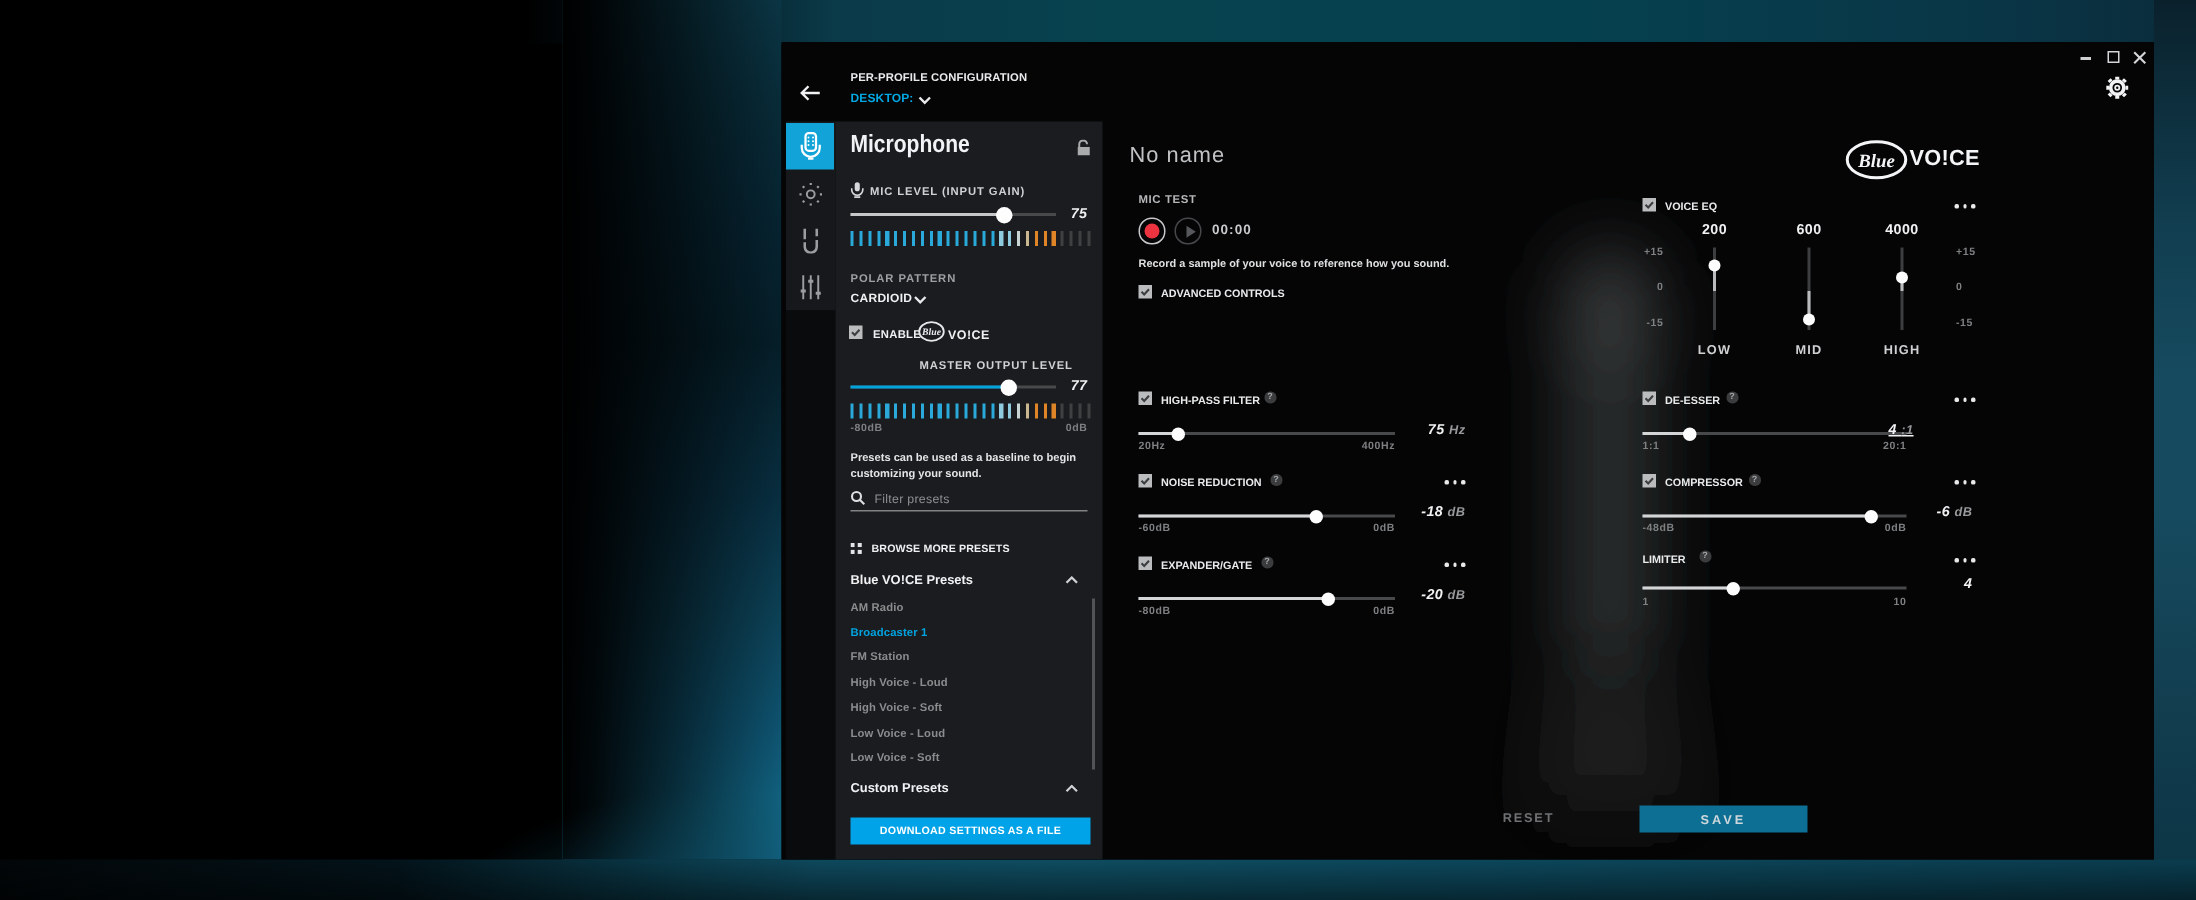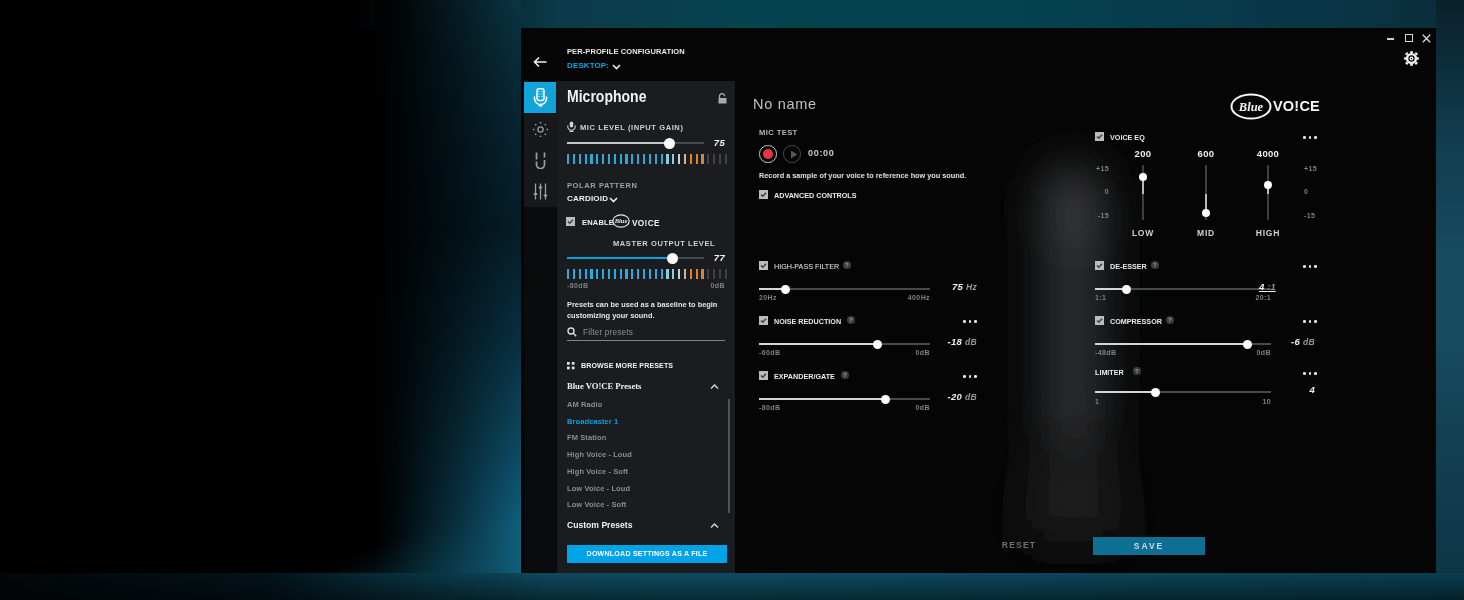--- a/index.html
+++ b/index.html
@@ -277,21 +277,21 @@
     <svg class="abs" style="left:10px;top:281px" width="8" height="8" viewBox="0 0 8 8">
       <g fill="#e4e5e6">
           <rect x="0" y="0" width="2.7" height="2.7"></rect>
           <rect x="4.8" y="0" width="2.7" height="2.7"></rect>
           <rect x="0" y="4.6" width="2.7" height="2.7"></rect>
           <rect x="4.8" y="4.6" width="2.7" height="2.7"></rect>
         </g>
     </svg>
     <div class="abs" style="left:24px;top:281px;font-size:7.1px;font-weight:bold;color:#eff0f1;letter-spacing:0.1px;">BROWSE MORE PRESETS</div>
 
-    <div class="abs" style="left:10px;top:300px;font-size:8.6px;font-weight:bold;color:#f0f1f2;letter-spacing:0px;font-family:Liberation Serif, serif;">Blue VO!CE Presets</div>
+    <div class="abs" style="left:10px;top:300px;font-size:8.6px;font-weight:bold;color:#f0f1f2;letter-spacing:0px;">Blue VO!CE Presets</div>
     <svg class="abs" style="left:153px;top:303px" width="9" height="6" viewBox="0 0 9 6">
         <path d="M1 4.5 L4.5 1 L8 4.5" stroke="#cfd0d1" stroke-width="1.5" fill="none"></path>
       </svg>
     <div class="abs preset" style="top:319px;">AM Radio</div>
     <div class="abs preset" style="top:336px;color:#00a3e0;">Broadcaster 1</div>
     <div class="abs preset" style="top:352px;">FM Station</div>
     <div class="abs preset" style="top:369px;">High Voice - Loud</div>
     <div class="abs preset" style="top:386px;">High Voice - Soft</div>
     <div class="abs preset" style="top:403px;text-align:center;">Low Voice - Loud</div>
     <div class="abs preset" style="top:419px;">Low Voice - Soft</div>
@@ -333,21 +333,21 @@
         <path d="M2 4.5 L3.8 6.3 L7 2.8" stroke="#3c3e40" stroke-width="1.4" fill="none"></path>
       </svg>
     </div>
   <div class="abs" style="left:253px;top:163px;font-size:7.2px;font-weight:bold;color:#e9eaeb;letter-spacing:0px;">ADVANCED CONTROLS</div>
 
   <div class="cb" style="left:238px;top:233px;">
       <svg width="9" height="9" viewBox="0 0 9 9">
         <path d="M2 4.5 L3.8 6.3 L7 2.8" stroke="#3c3e40" stroke-width="1.4" fill="none"></path>
       </svg>
     </div>
-  <div class="abs" style="left:253px;top:234px;font-size:7.2px;font-weight:normal;color:#e9eaeb;letter-spacing:0px;">HIGH-PASS FILTER</div>
+  <div class="abs" style="left:253px;top:234px;font-size:7.2px;font-weight:bold;color:#e9eaeb;letter-spacing:0px;">HIGH-PASS FILTER</div>
   <div class="help" style="left:322px;top:233px;">?</div>
   <div class="track" style="left:238px;top:260px;width:171px;">
     <div class="fillw" style="width:30px;background:#d4d5d6;"></div>
     <div class="knob2" style="left:22px;"></div>
   </div>
   <div class="abs val" style="left:400px;top:253px;width:56px;text-align:right;">75 <span class="unit">Hz</span></div>
   <div class="abs scale" style="left:238px;top:266px;">20Hz</div>
   <div class="abs scale" style="left:360px;top:266px;width:49px;text-align:right;">400Hz</div>
 
   <div class="cb" style="left:238px;top:288px;">

